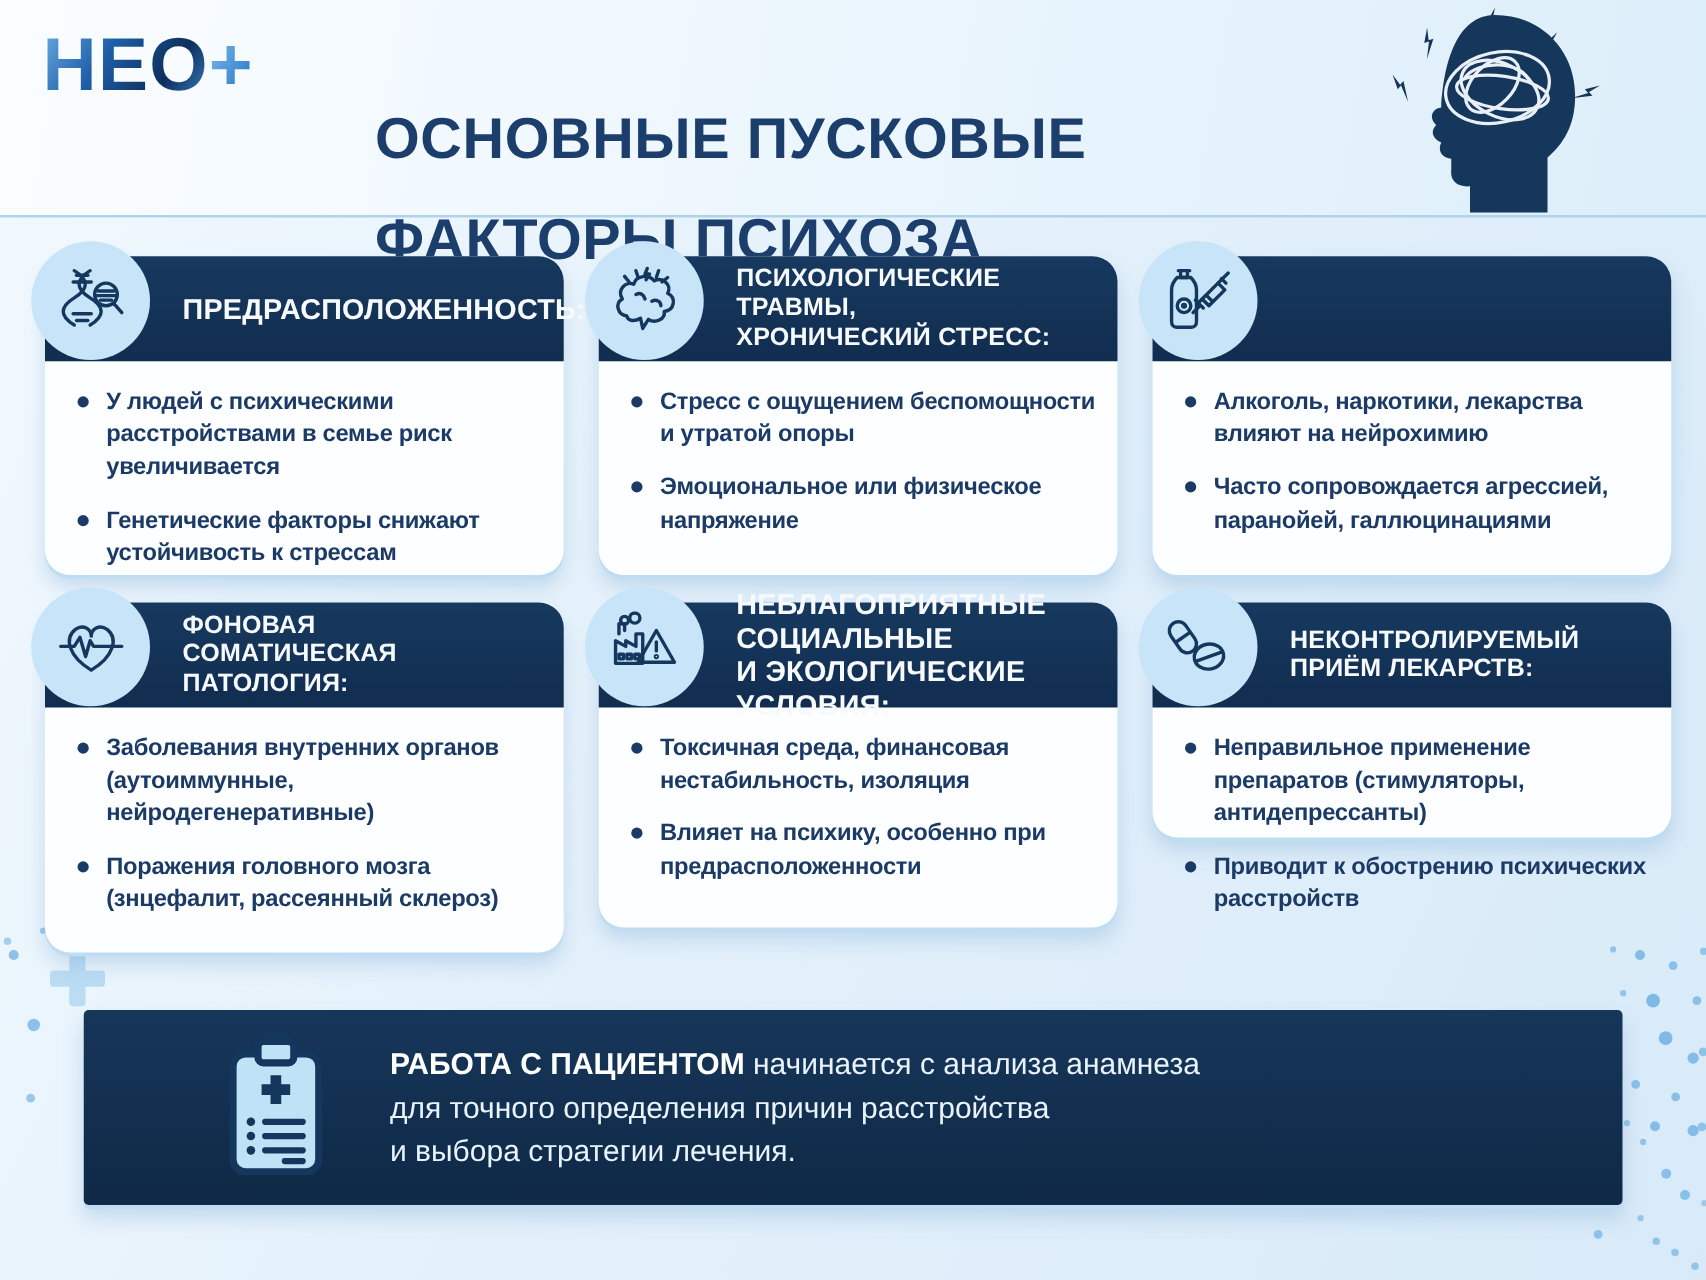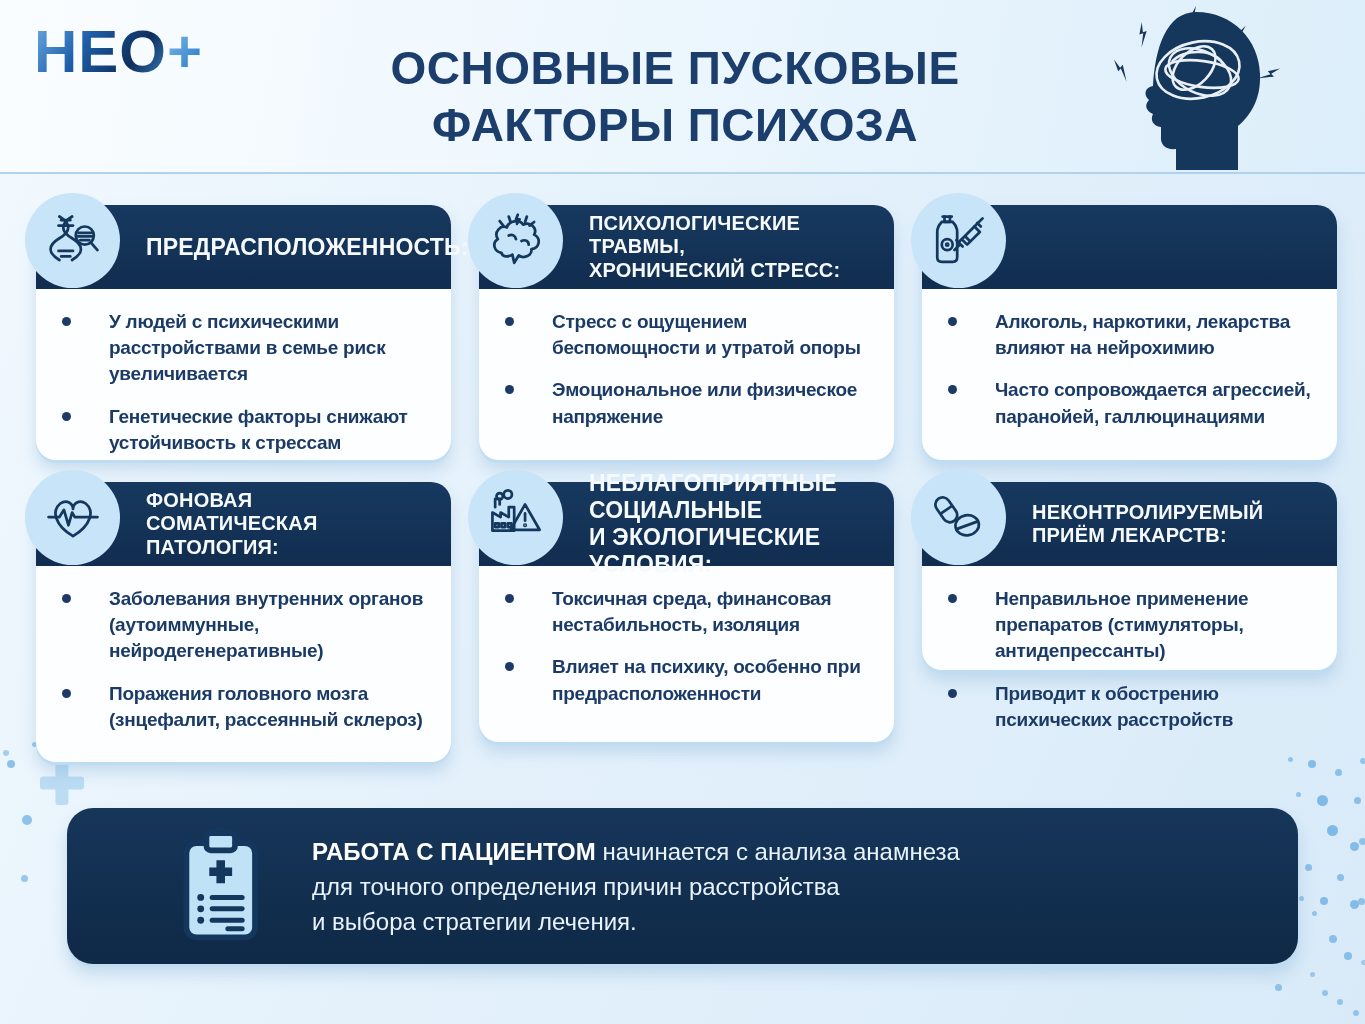--- a/index.html
+++ b/index.html
@@ -13,23 +13,23 @@
   .logo{position:absolute;left:34px;top:22px;font-size:60px;line-height:1;font-weight:bold;
         letter-spacing:1px;z-index:3;}
   .logo .neo{color:#24609F;}
   .logo .logo-plus{color:#55A0DC;}
   @supports ((-webkit-background-clip:text) or (background-clip:text)){
     .logo .neo{background:linear-gradient(125deg,#6FB0E6 0%,#1E5EA8 38%,#0E2F5C 72%,#3E85C9 100%);
                -webkit-background-clip:text;background-clip:text;color:transparent;}
     .logo .logo-plus{background:linear-gradient(125deg,#8AC6F1 0%,#2D7CC8 80%);
                -webkit-background-clip:text;background-clip:text;color:transparent;}
   }
-  .main-title{position:absolute;left:300px;top:9px;width:750px;z-index:3;
-        font-size:46px;line-height:57px;font-weight:bold;color:#1C3E6C;
-        letter-spacing:.5px;text-align:center;white-space:pre-line;}
+  .main-title{position:absolute;left:300px;top:39px;width:750px;z-index:3;
+        font-size:46px;line-height:81px;font-weight:bold;color:#1C3E6C;
+        letter-spacing:.5px;text-align:left;white-space:pre-line;}
   .head-illustration{position:absolute;left:1078px;top:2px;width:235px;height:172px;z-index:2;}
   
   .decor{position:absolute;inset:0;z-index:0;}
   .dot{position:absolute;border-radius:50%;background:#74B4E4;}
   .plus{position:absolute;}
   .plus::before{content:"";position:absolute;left:50%;top:0;width:30%;height:100%;
         transform:translateX(-50%);background:var(--pc);border-radius:3px;}
   .plus::after{content:"";position:absolute;top:50%;left:0;height:30%;width:100%;
         transform:translateY(-50%);background:var(--pc);border-radius:3px;}
   
@@ -39,25 +39,25 @@
         background:linear-gradient(180deg,#17395F 0%,#112D50 100%);
         display:flex;align-items:center;padding:4px 10px 4px 110px;box-sizing:border-box;}
   .icon-circle{position:absolute;left:-11px;top:-12px;width:95px;height:95px;border-radius:50%;
         background:#C7E4F8;display:flex;align-items:center;justify-content:center;}
   .icon-circle svg{width:58px;height:58px;}
   .card-title{margin:0;font-size:20px;line-height:1.17;font-weight:bold;color:#F6FAFD;
         letter-spacing:.2px;white-space:pre-line;}
   .t-lg .card-title{font-size:23px;}
   .t-sm .card-title{font-size:23px;}
   .card-body{list-style:none;margin:0;padding:20px 12px 0 26px;}
-  .bullet{display:flex;margin-bottom:16px;gap:24px;}
+  .bullet{display:flex;margin-bottom:16px;}
   .b-dot{flex:none;width:9px;height:9px;border-radius:50%;background:#1C3A66;margin:8px 14px 0 0;}
   .b-text{font-size:19px;line-height:1.38;font-weight:bold;color:#1C3A66;letter-spacing:-0.25px;}
   
-  .banner{position:absolute;left:67px;top:808px;width:1231px;height:156px;border-radius:26px;z-index:4;
+  .banner{position:absolute;left:67px;top:808px;width:1231px;height:156px;border-radius:4px;z-index:4;
         background:linear-gradient(180deg,#16365A 0%,#0F2946 100%);
         box-shadow:0 3px 0 #BFDDF2,0 10px 16px rgba(110,160,205,.30);}
   .banner-icon{position:absolute;left:108px;top:18px;height:120px;width:90px;}
   .banner-icon svg{height:120px;width:auto;}
   .banner-text{position:absolute;left:245px;top:26px;font-size:24px;line-height:35px;color:#E9F3FC;}
   .banner-text strong{color:#FFFFFF;font-weight:bold;}
 </style>
 </head>
 <body>
 

